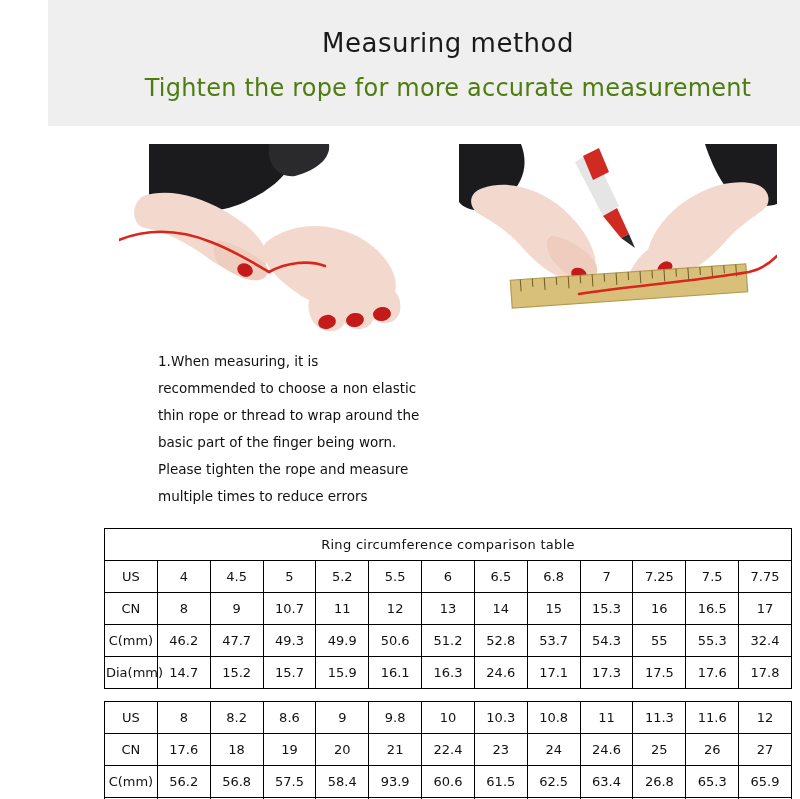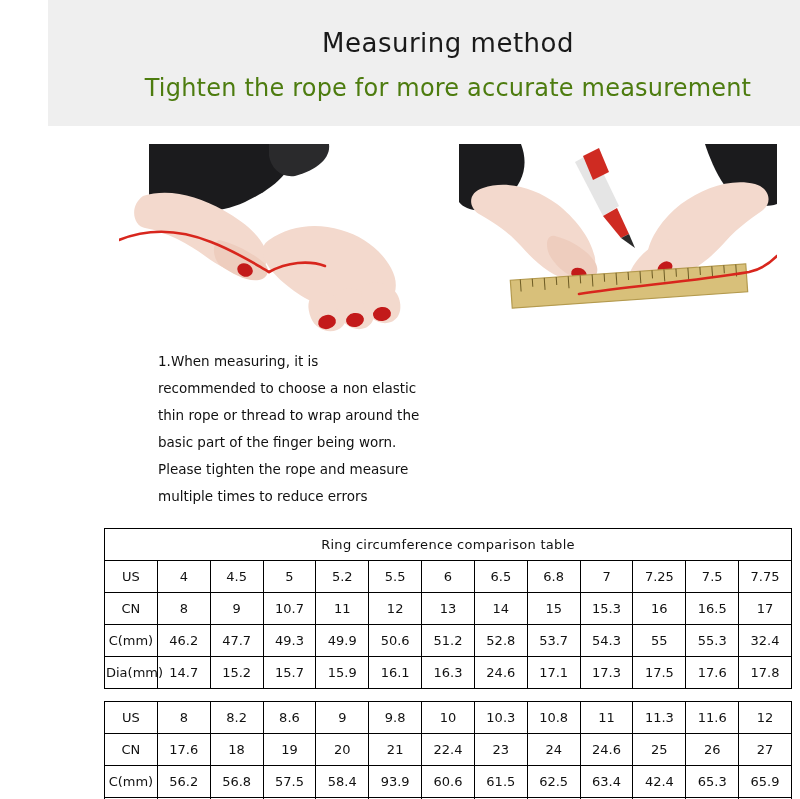--- a/index.html
+++ b/index.html
@@ -316,21 +316,21 @@
           <td class="label-cell">C(mm)</td>
           <td>56.2</td>
           <td>56.8</td>
           <td>57.5</td>
           <td>58.4</td>
           <td>93.9</td>
           <td>60.6</td>
           <td>61.5</td>
           <td>62.5</td>
           <td>63.4</td>
-          <td>42.4</td>
+          <td>26.8</td>
           <td>65.3</td>
           <td>65.9</td>
         </tr>
 
         <tr>
           <td class="label-cell">Dia(mm)</td>
           <td>17.9</td>
           <td>18.1</td>
           <td>18.3</td>
           <td>18.6</td>

